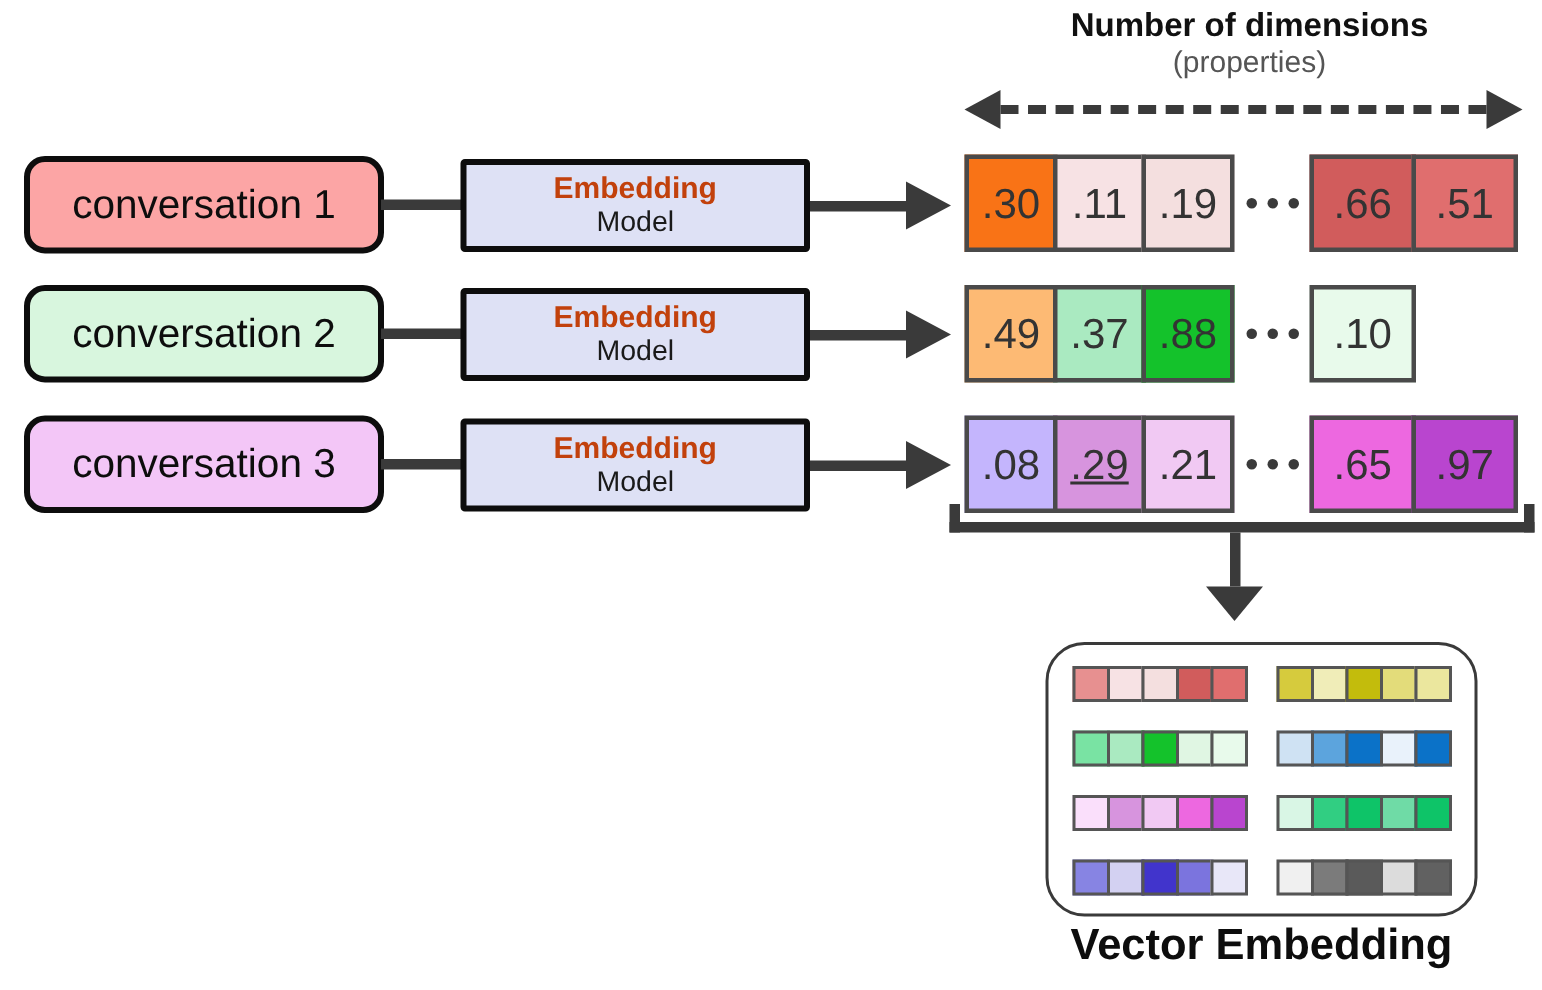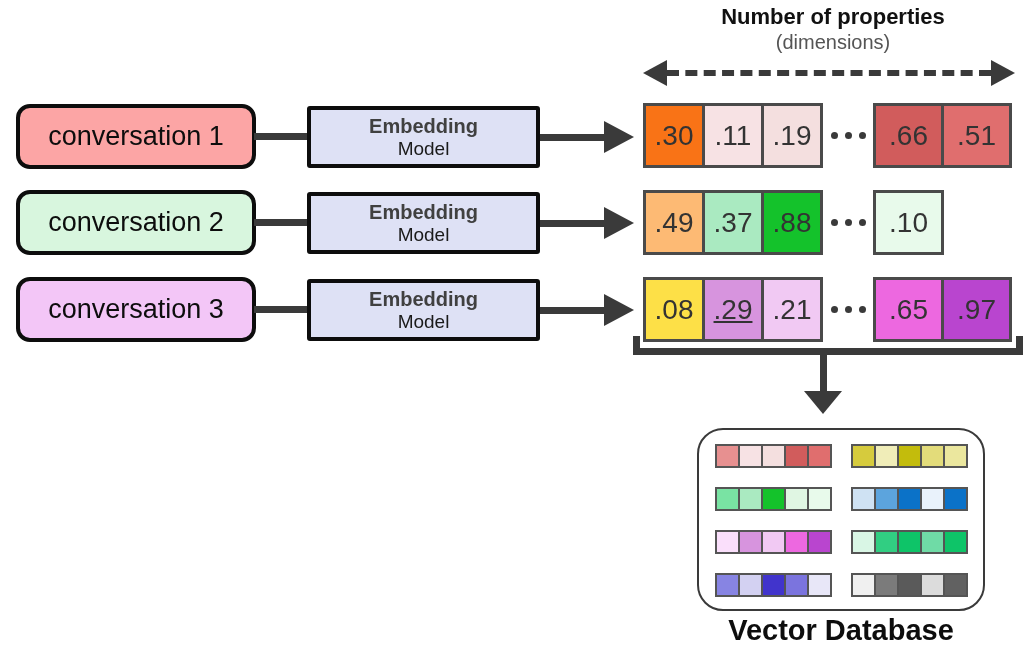--- a/index.html
+++ b/index.html
@@ -25,21 +25,21 @@
   
   .conv-box { left:16px; width:240px; height:65px;
     border:4px solid #0d0d0d; border-radius:14px;
     display:flex; align-items:center; justify-content:center;
     font-size:27px; color:#0d0d0d; }
   .link1 { left:254px; width:55px; height:7px; background:#3a3a3a; }
   .emb-box { left:307px; width:233px; height:62px;
     border:4px solid #0d0d0d; border-radius:3px; background:#dee1f5;
     display:flex; flex-direction:column; align-items:center; justify-content:center;
     line-height:1.15; }
-  .emb-box .t1 { font-size:20px; font-weight:bold; color:#404040; }
+  .emb-box .t1 { font-size:20px; font-weight:bold; color:#c2410c; }
   .emb-box .t2 { font-size:19px; color:#1a1a1a; }
   .arrow2 { left:540px; width:94px; height:34px; display:flex; align-items:center; }
   .arrow2 .shaft { width:64px; height:7px; background:#3a3a3a; }
   .arrow2 .head { width:0; height:0; border-top:16px solid transparent;
     border-bottom:16px solid transparent; border-left:30px solid #3a3a3a; }
 
   
   .vec-row { left:643px; width:378px; height:65px; display:flex; align-items:stretch; }
   .cell { border:3px solid #4a4a4a; display:flex; align-items:center; justify-content:center;
     font-size:28px; color:#333; }
@@ -67,22 +67,22 @@
   .dbc { width:25px; height:24px; border:2px solid #555; }
   .dbc + .dbc { margin-left:-2px; }
   .db-label { left:680px; top:614px; width:322px; text-align:center;
     font-size:29px; font-weight:bold; color:#0d0d0d; }
 </style>
 </head>
 <body>
 
 <div id="canvas">
 
-  <div class="abs dims-title">Number of properties</div>
-  <div class="abs dims-sub">(dimensions)</div>
+  <div class="abs dims-title">Number of dimensions</div>
+  <div class="abs dims-sub">(properties)</div>
   <div class="abs dash-arrow">
     <span class="tri-l"></span>
     <span class="dash-line"></span>
     <span class="tri-r"></span>
   </div>
 
   <div class="abs conv-box" style="top: 104px; background-color: #fca5a5;">
     <span>conversation 1</span>
   </div>
   <div class="abs link1" style="top:133px"></div>
@@ -137,21 +137,21 @@
   <div class="abs link1" style="top:306px"></div>
   <div class="abs emb-box" style="top:279px">
     <span class="t1">Embedding</span>
     <span class="t2">Model</span>
   </div>
   <div class="abs arrow2" style="top:293px">
     <span class="shaft"></span>
     <span class="head"></span>
   </div>
   <div class="abs vec-row" style="top:277px">
-    <div class="cell w1" style="background-color: #fde047;">.08</div>
+    <div class="cell w1" style="background-color: #c4b5fd;">.08</div>
     <div class="cell w1" style="background-color: rgb(215, 148, 222); text-decoration: underline;">.29</div>
     <div class="cell w1" style="background-color: rgb(241, 201, 243);">.21</div>
     <div class="dots">
         <i></i>
         <i></i>
         <i></i>
       </div>
     <div class="cell w2" style="background-color: rgb(237, 104, 224);">.65</div>
     <div class="cell w2" style="background-color: rgb(185, 69, 207);">.97</div>
   </div>
@@ -213,15 +213,15 @@
         <span class="dbc" style="background-color: rgb(232, 231, 248);"></span>
     </div>
     <div class="strip">
       <span class="dbc" style="background-color: rgb(240, 240, 240);"></span>
         <span class="dbc" style="background-color: rgb(123, 123, 123);"></span>
         <span class="dbc" style="background-color: rgb(90, 90, 90);"></span>
         <span class="dbc" style="background-color: rgb(220, 220, 220);"></span>
         <span class="dbc" style="background-color: rgb(97, 97, 97);"></span>
     </div>
   </div>
-  <div class="abs db-label">Vector Database</div>
+  <div class="abs db-label">Vector Embedding</div>
 
 </div>
 
 </body></html>

